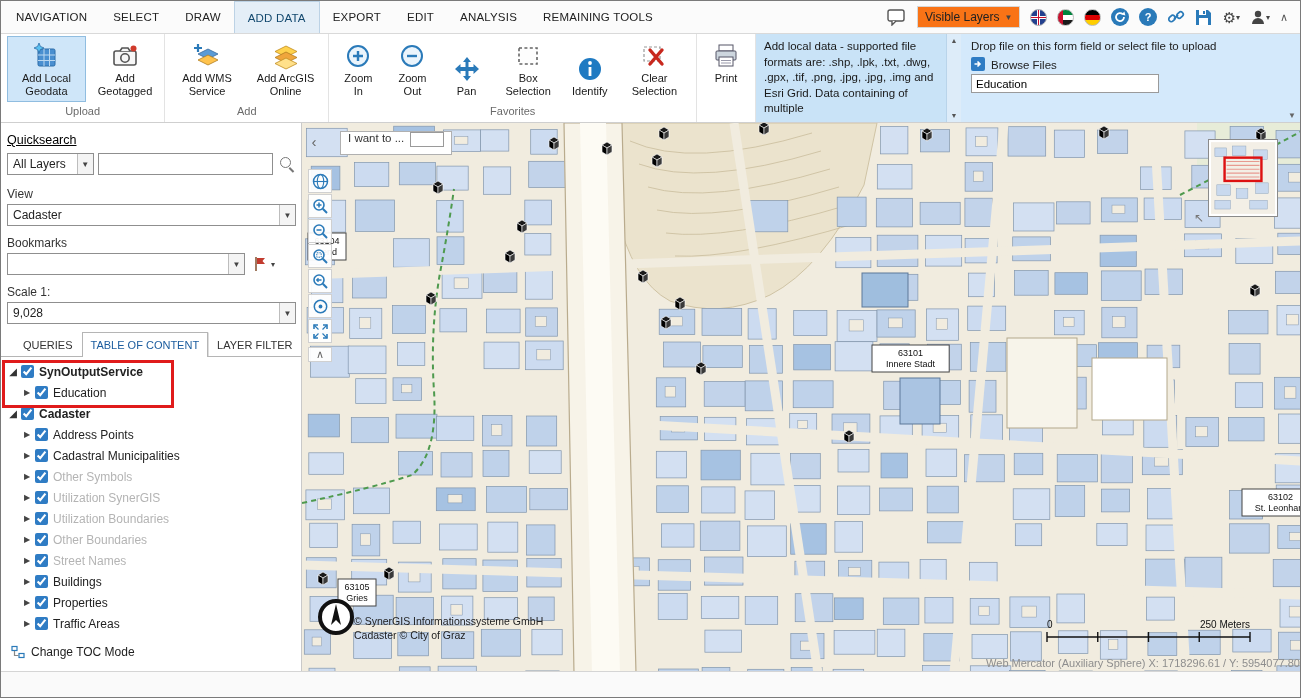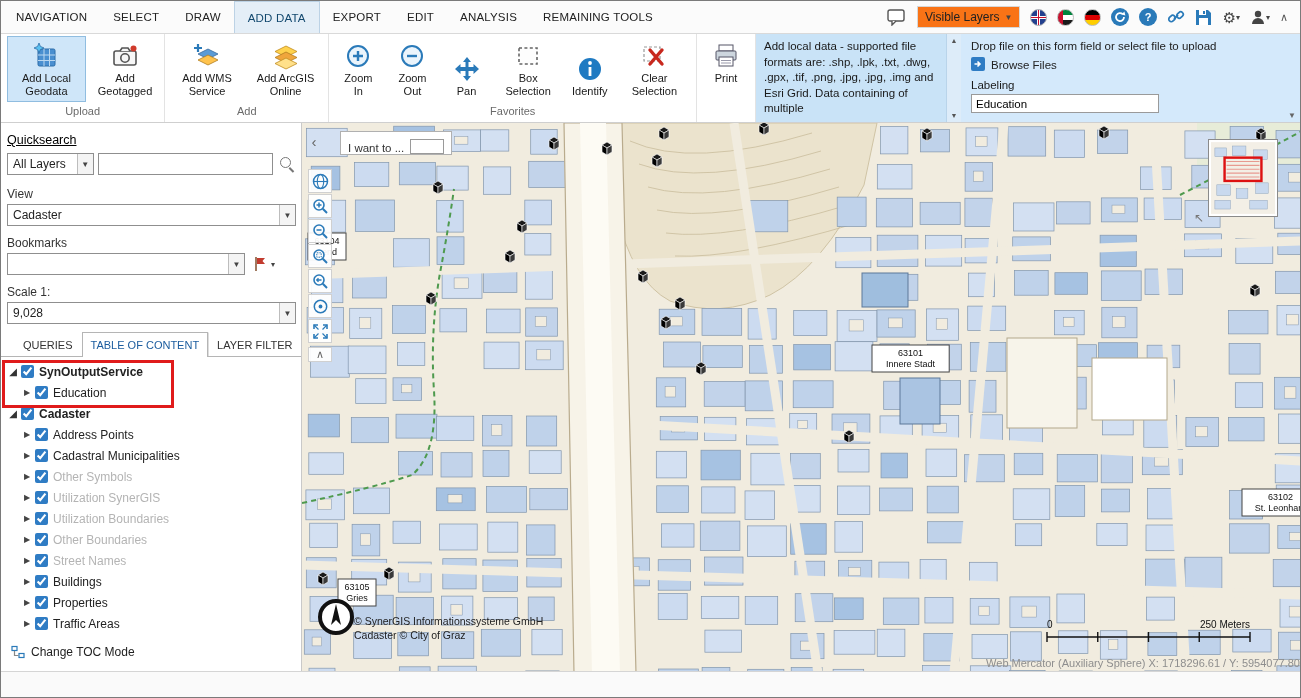--- a/index.html
+++ b/index.html
@@ -66,21 +66,21 @@
 .trow.dim .lbl{color:#b4b4b4}
 .trow.l1{margin-left:14px}
 #annot{position:absolute;left:1px;top:237px;width:172px;height:48px;border:3px solid #e01b1b;pointer-events:none}
 #changetoc{margin-top:auto;display:flex;align-items:center;gap:6px;padding:6px 10px;font-size:12px;color:#222;cursor:pointer}
 
 
 #maparea{flex:1;position:relative;overflow:hidden;background:#f1ecdf}
 #map-svg{position:absolute;left:0;top:0}
 .mapoverlay{position:absolute;z-index:3}
 #collapse-sb{left:4px;top:8px;width:16px;height:20px;display:flex;align-items:center;justify-content:center;color:#666;font-size:15px;cursor:pointer}
-#iwantto{left:38px;top:8px;height:24px;display:flex;align-items:flex-end;gap:6px;background:#fff;border:1px solid #b0b0b0;padding:0 7px;font-size:11.5px;color:#333}
+#iwantto{left:38px;top:8px;height:24px;display:flex;align-items:flex-start;gap:6px;background:#fff;border:1px solid #b0b0b0;padding:0 7px;font-size:11.5px;color:#333}
 #iwantto input{width:34px;height:15px;border:1px solid #9a9a9a;font:10px "Liberation Sans",sans-serif}
 #map-tools{left:6px;top:46px;display:flex;flex-direction:column;gap:1px}
 .tool{width:24px;height:24px;background:rgba(255,255,255,.93);border:1px solid #d0d0d0;display:flex;align-items:center;justify-content:center;cursor:pointer}
 #tool-scroll{left:6px;top:224px;width:24px;text-align:center;color:#666;font-size:11px;cursor:pointer;background:rgba(255,255,255,.93);border:1px solid #d0d0d0}
 #overview{right:22px;top:16px;width:70px;height:78px;background:#fff;border:1px solid #8a8a8a;padding:2px;cursor:pointer}
 #ov-expand{right:96px;top:88px;font-size:12px;color:#777;cursor:pointer}
 #copyright{left:52px;top:492px;font-size:10.5px;line-height:1.3;color:#222}
 #statusline{right:0;bottom:2px;font-size:11px;color:#8e8e8e}
 #footer{height:26px;background:#fafafa;border-top:1px solid #d5d5d5;flex:none}
 </style>
@@ -293,21 +293,20 @@
       </div>
     <div id="rib-drop">
       <div>Drop file on this form field or select file to upload</div>
       <div id="browse-row">
         <svg width="14" height="14" viewBox="0 0 14 14">
             <rect width="14" height="14" rx="2" fill="#2f7cc4"></rect>
             <path d="M3.5 7 h5 M6.5 4.5 L9 7 L6.5 9.5" stroke="#fff" stroke-width="1.6" fill="none"></path>
           </svg>
         <span>Browse Files</span>
       </div>
-      <div id="labeling-label">Labeling</div>
       <input id="labeling-input" value="Education" style="">
       <span id="drop-scroll">▼</span>
     </div>
   </div>
 
   <div id="main">
 
     <div id="sidebar">
       <div class="sb"><span id="quicksearch">Quicksearch</span></div>
       <div class="sb row" style="margin-top:6px">

